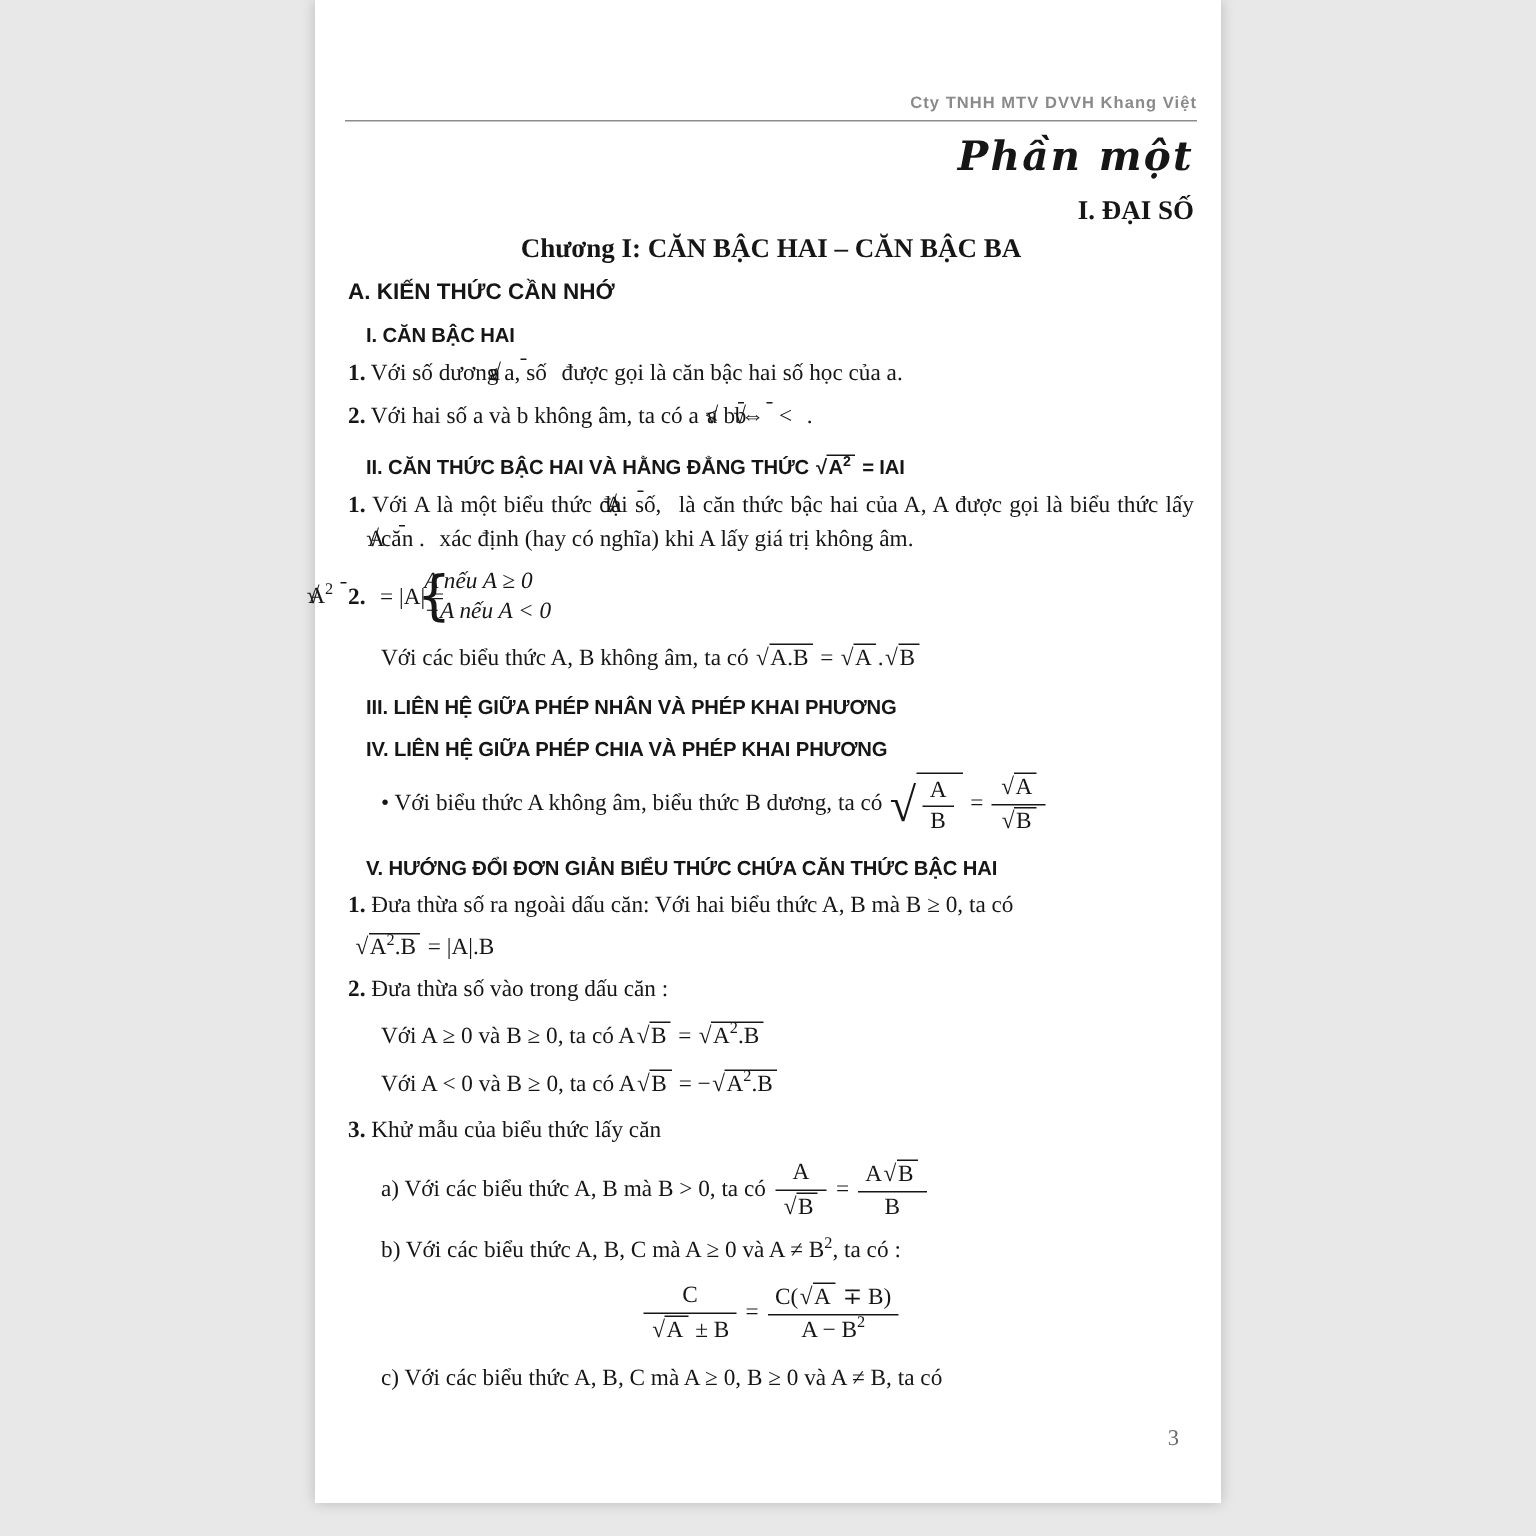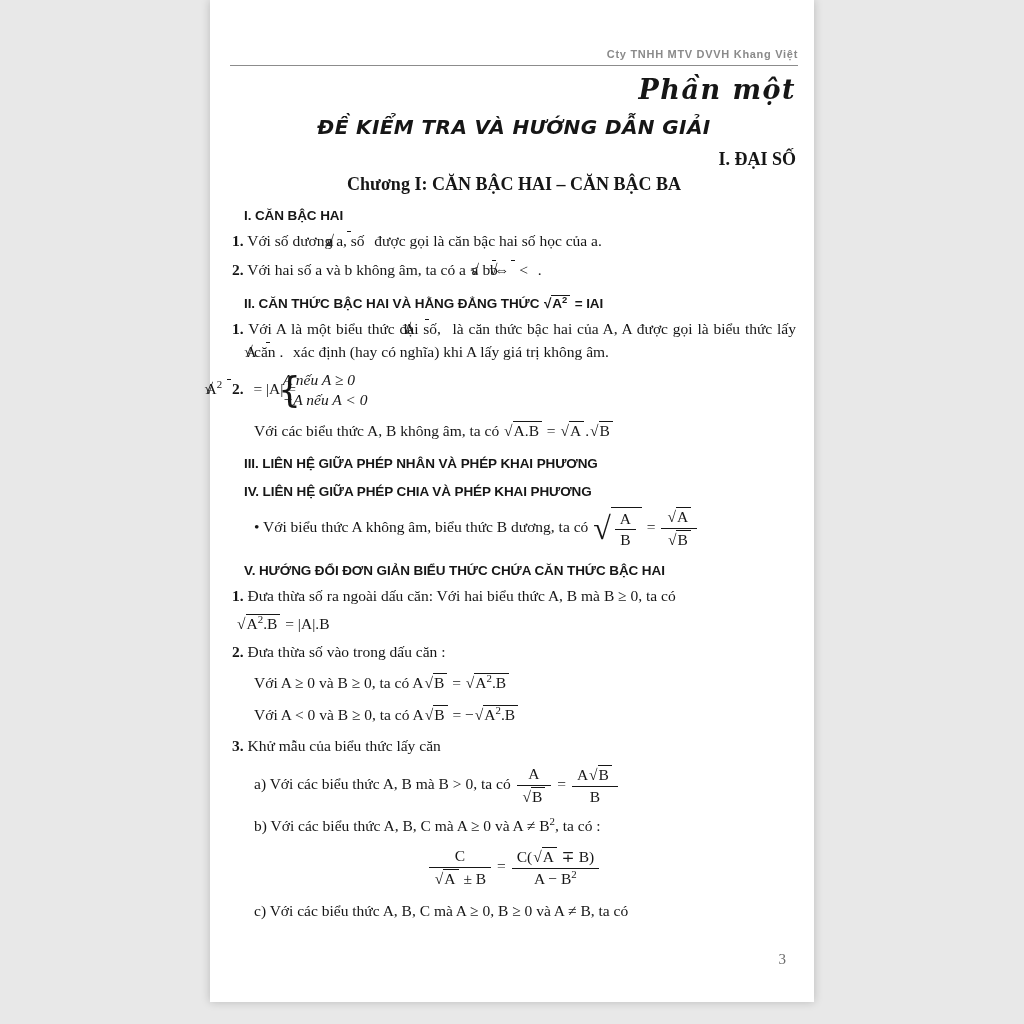--- a/index.html
+++ b/index.html
@@ -5,21 +5,21 @@
   *{box-sizing:border-box;margin:0;padding:0;}
   html,body{margin:0;padding:0;}
   body{
     width:1024px;min-height:1024px;
     background:#e8e8e8;
     font-family:"Liberation Serif","DejaVu Serif",serif;
     color:#161616;
   }
   .page{
     width:604px;height:1002px;margin:0 auto;background:#ffffff;
-    padding:44px 12px 60px 16px;position:relative;
+    padding:59px 12px 60px 16px;position:relative;
     box-shadow:0 0 9px rgba(0,0,0,.20);
   }
   .header{
     border-bottom:1.5px solid #8c8c8c;
     padding-bottom:3px;margin:0 4px 8px 4px;text-align:right;
   }
   .corp{
     font-family:"Liberation Sans",sans-serif;font-size:11px;font-weight:700;
     color:#8a8a8a;letter-spacing:.7px;
   }
@@ -63,23 +63,23 @@
 </style>
 </head>
 <body>
 
 <div class="page">
   <div class="header">
     <span class="corp">Cty TNHH MTV DVVH Khang Việt</span>
   </div>
   <div class="doc">
       <div class="blk script">Phần một</div>
-      <div class="blk title">ĐỀ KIỂM TRA VÀ HƯỚNG DẪN GIẢI</div>
       <div class="blk h1">I. ĐẠI SỐ</div>
       <div class="blk chapter">Chương I: CĂN BẬC HAI – CĂN BẬC BA</div>
+      <div class="blk hA">A. KIẾN THỨC CẦN NHỚ</div>
       <div class="blk hsec">I. CĂN BẬC HAI</div>
       <div class="blk item"><b>1.</b> Với số dương a, số <span class="rad"><span class="rsign">√</span><span class="rbody">a</span></span> được gọi là căn bậc hai số học của a.</div>
       <div class="blk item"><b>2.</b> Với hai số a và b không âm, ta có a &lt; b ⇔ <span class="rad"><span class="rsign">√</span><span class="rbody">a</span></span> &lt; <span class="rad"><span class="rsign">√</span><span class="rbody">b</span></span> .</div>
       <div class="blk hsec">II. CĂN THỨC BẬC HAI VÀ HẰNG ĐẲNG THỨC <span class="rad"><span class="rsign">√</span><span class="rbody">A<sup>2</sup></span></span> = IAI</div>
       <div class="blk item"><b>1.</b> Với A là một biểu thức đại số, <span class="rad"><span class="rsign">√</span><span class="rbody">A</span></span> là căn thức bậc hai của A, A được gọi là biểu thức lấy căn . <span class="rad"><span class="rsign">√</span><span class="rbody">A</span></span> xác định (hay có nghĩa) khi A lấy giá trị không âm.</div>
       <div class="blk item"><b>2.</b> <span class="rad"><span class="rsign">√</span><span class="rbody">A<sup>2</sup></span></span> = |A| = <span class="cases">
           <span class="brace">{</span>
           <span class="rows">
             <span class="row">A nếu A ≥ 0</span>
             <span class="row">−A nếu A &lt; 0</span>

